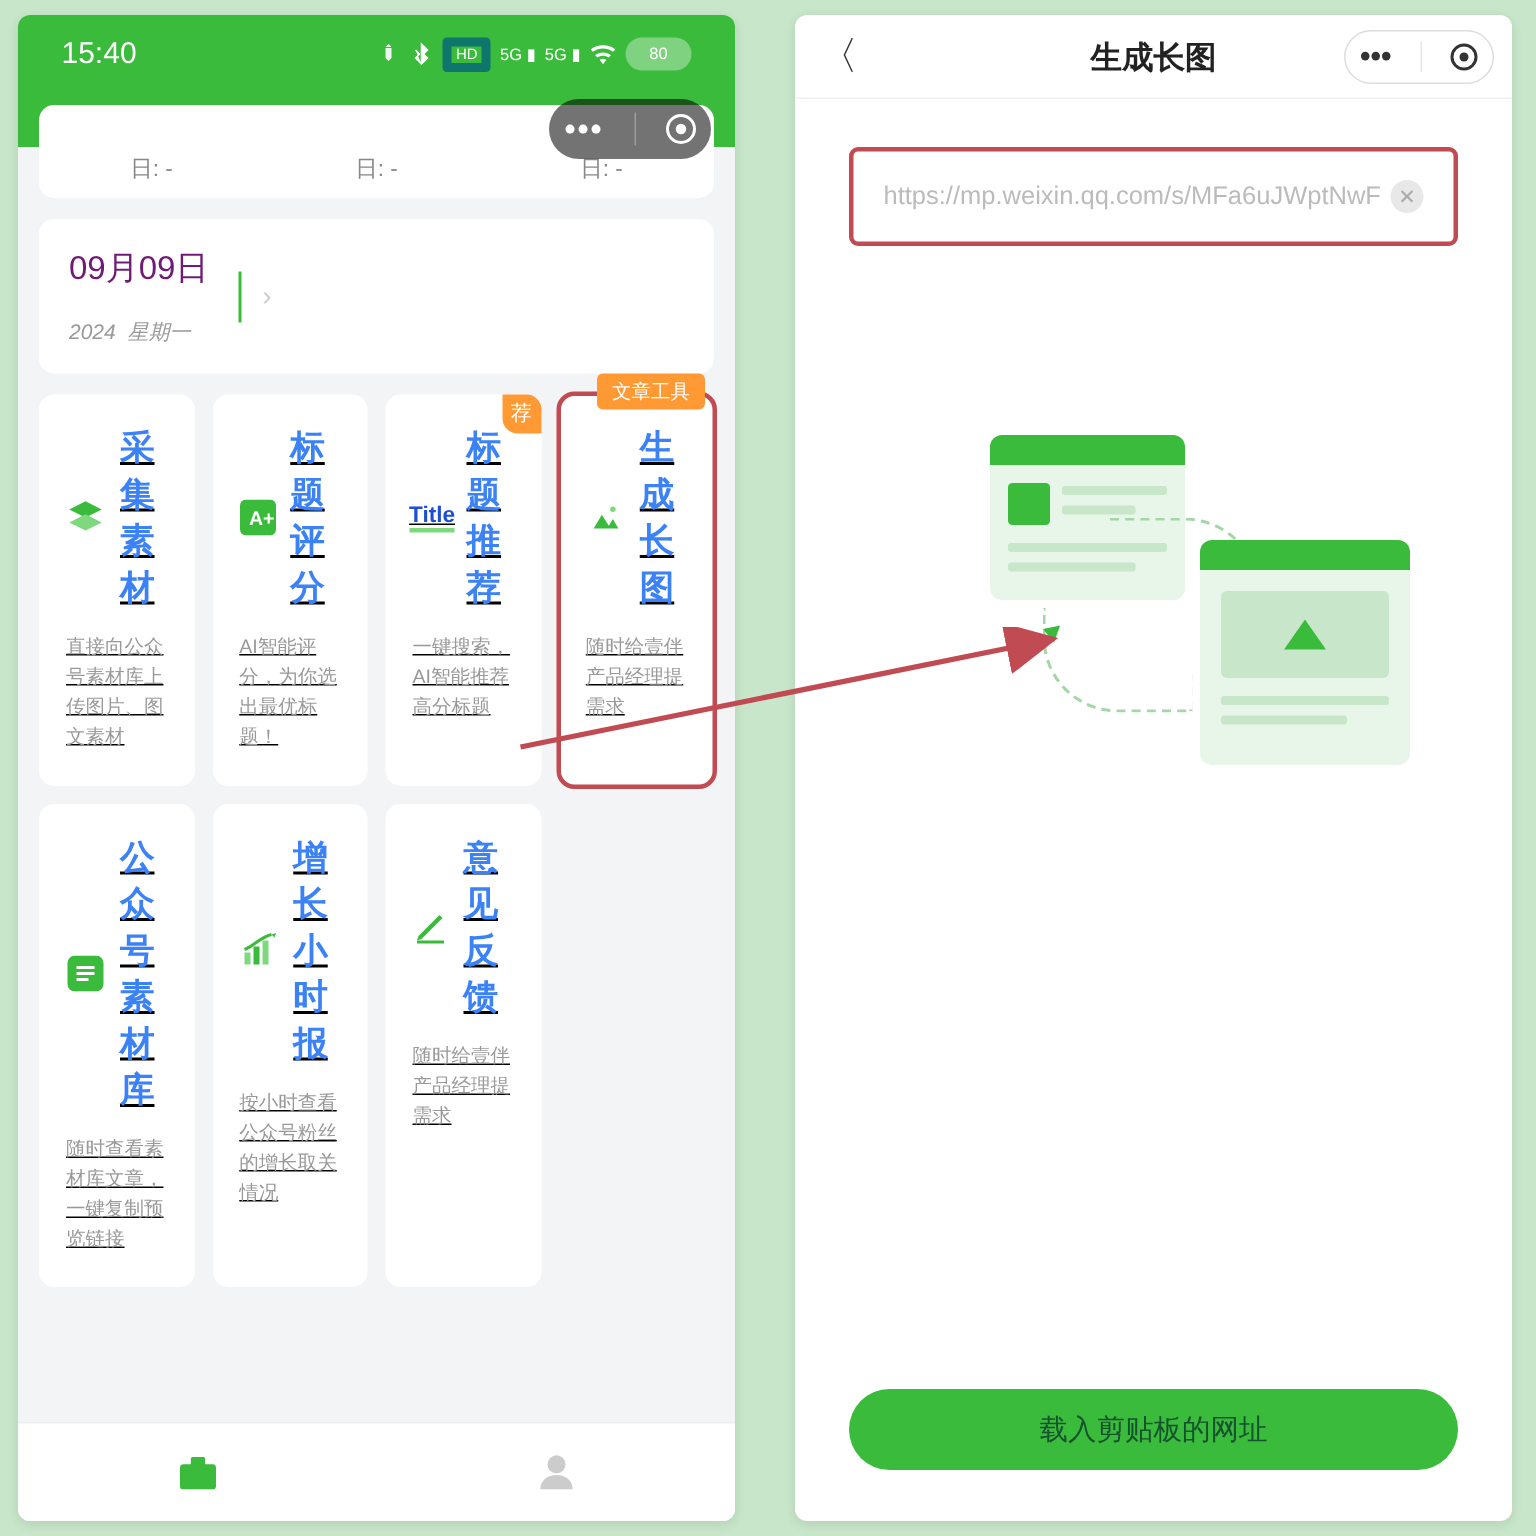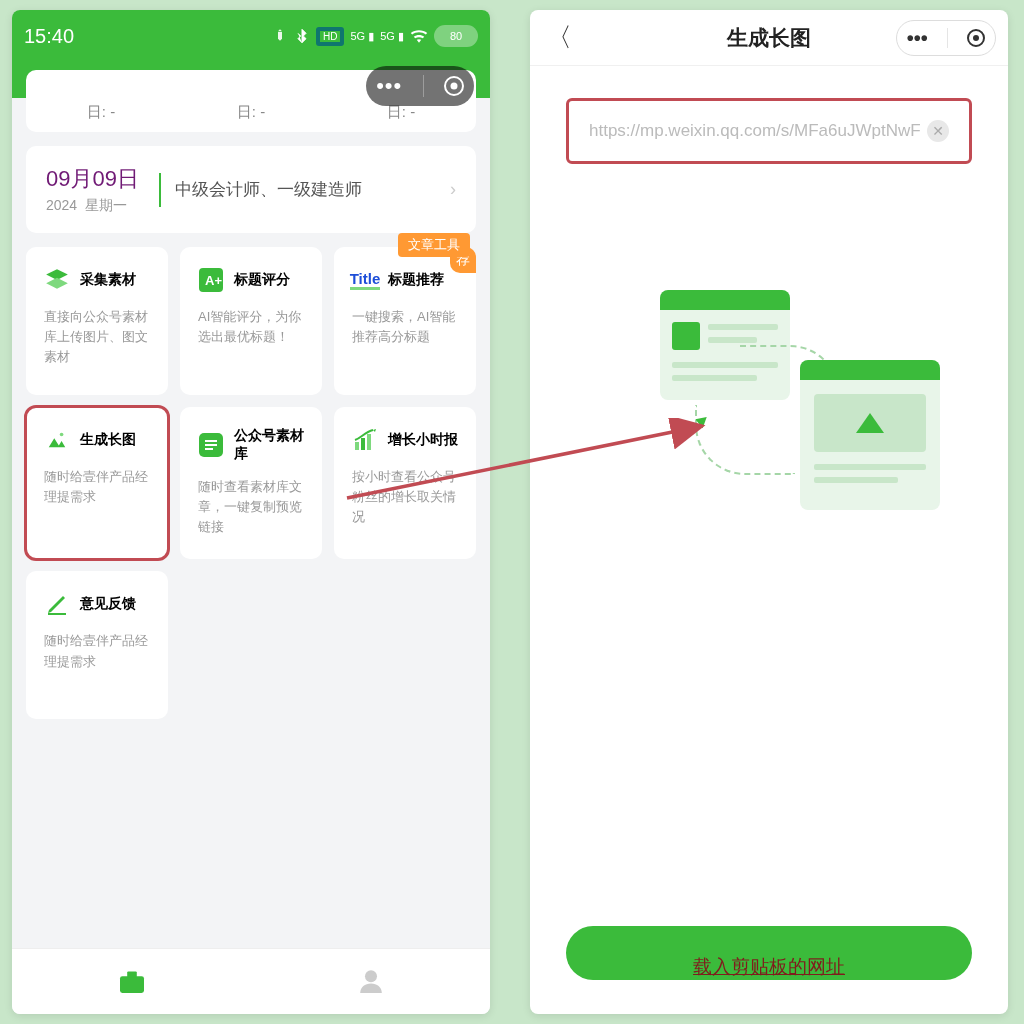--- a/index.html
+++ b/index.html
@@ -20,21 +20,21 @@
     box-shadow: 0 2px 8px rgba(0,0,0,0.1);
   }
   .phone-left { left: 12px; top: 10px; background: #f3f4f6; }
   .phone-right { left: 530px; top: 10px; }
 
   
   .statusbar {
     height: 52px;
     background: #3bbb3b;
     display: flex; align-items: center; justify-content: space-between;
-    padding: 0 12px; color: #fff; font-size: 20px; font-weight: 500;
+    padding: 0 29px; color: #fff; font-size: 20px; font-weight: 500;
   }
   .status-icons { display: flex; gap: 6px; align-items: center; }
   .battery-pill { width: 44px; height: 22px; border-radius: 11px; background: rgba(255,255,255,0.35); display: flex; align-items: center; padding: 0 3px; font-size: 11px; color:#fff; justify-content:center;}
   .capsule {
     position: absolute; top: 56px; right: 16px;
     width: 108px; height: 40px; border-radius: 20px;
     background: rgba(0,0,0,0.55);
     display: flex; align-items: center; justify-content: space-around;
     z-index: 5;
   }
@@ -48,41 +48,42 @@
     margin: -28px 14px 0; background: #fff; border-radius: 10px;
     height: 62px; display: flex; justify-content: space-around; align-items: flex-end;
     padding-bottom: 10px; font-size: 15px; color: #888;
   }
   .date-card {
     margin: 14px 14px 0; background: #fff; border-radius: 10px;
     padding: 18px 20px; display: flex; align-items: center;
   }
   .date-left { flex: 0 0 auto; padding-right: 20px; }
   .date-big { font-size: 22px; font-weight: 400; color: #701a75; }
-  .date-sub { font-size: 14px; color: #999; margin-top: 3px; }
+  .date-sub { font-size: 14px; color: #999; margin-top: 19px; font-style: italic; }
   .date-vbar { width: 2px; height: 34px; background: #3bbb3b; margin-right: 14px; }
   .date-text { font-size: 17px; color: #555; flex: 1; }
   .chev { color: #ccc; font-size: 18px; }
 
   .grid {
-    margin: 14px 14px 0; display: grid; grid-template-columns: 1fr 1fr 1fr; gap: 12px;
+    margin: 14px 14px 0; display: grid; grid-template-columns: 1fr 1fr 1fr 1fr; gap: 12px;
     position: relative;
+    text-decoration: underline;
   }
   .tag {
     position: absolute; top: -14px; right: 6px;
     background: #ff9933; color: #fff; font-size: 13px;
     padding: 3px 10px; border-radius: 4px; z-index: 2;
   }
   .cell {
     background: #fff; border-radius: 10px; padding: 20px 18px 22px;
     position: relative; min-height: 148px;
   }
   .cell-head { display: flex; align-items: center; gap: 10px; margin-bottom: 14px; }
   .cell-icon { width: 26px; height: 26px; display: flex; align-items: center; justify-content: center; }
-  .cell-title { font-size: 14px; font-weight: 600; color: #000000; }
+  .cell-title { font-size: 23px; font-weight: 600; color: #3b82f6; }
   .cell-desc { font-size: 13px; color: #999; line-height: 1.55; }
   .badge-hot {
     position: absolute; top: 0; right: 0;
     width: 26px; height: 26px; background: #ff9933;
     border-top-right-radius: 10px; border-bottom-left-radius: 10px;
     color:#fff;font-size:14px;display:flex;align-items:center;justify-content:center;
   }
   .cell.highlight { outline: 3px solid #c14b53; outline-offset: -1px; }
 
   .bottom-nav {
@@ -134,21 +135,21 @@
   .card-b .mtn { width:0;height:0;border-left:14px solid transparent;border-right:14px solid transparent;border-bottom:20px solid #3bbb3b; }
   .card-b .lines3 { position:absolute; left:14px; top:84px; right:14px; }
   .card-b .lines3 div { height:6px;background:#c8e6c9;margin-bottom:7px;border-radius:2px; }
   .dash-arrow { position:absolute; left:100px; top:55px; width:100px; height:90px; border: 2px dashed #a5d6a7; border-left:none;border-bottom:none; border-radius: 0 50px 0 0; }
   .dash-arrow2 { position:absolute; left:55px; top:115px; width:100px; height:70px; border: 2px dashed #a5d6a7; border-right:none;border-top:none; border-radius: 0 0 0 50px; }
   .tri { position:absolute;width:0;height:0;border-top:6px solid transparent;border-bottom:6px solid transparent;border-left:10px solid #3bbb3b; }
 
   .cta {
     position: absolute; bottom: 34px; left: 36px; right: 36px;
     height: 54px; background: #3bbb3b; border-radius: 27px;
-    color: #7f1d1d; font-size: 19px; display: flex; align-items: flex-end; justify-content: center; text-decoration: underline;
+    color: #14532d; font-size: 19px; display: flex; align-items: center; justify-content: center;
   }
 
   .arrow-annot {
     position: absolute; z-index: 50;
     left: 342px; top: 418px;
     pointer-events: none;
   }
 </style>
 </head>
 <body>
@@ -156,21 +157,21 @@
 <div class="phone phone-left">
   <div class="statusbar">
     <span>15:40</span>
     <div class="status-icons">
       <svg width="16" height="16" viewBox="0 0 24 24">
           <path fill="#fff" d="M12 2l3 3h-6z M9 6h6v10l-3 3-3-3z" opacity="0.9"></path>
         </svg>
       <svg width="16" height="16" viewBox="0 0 24 24">
           <path fill="#fff" d="M12 2v20l6-6-4-4 4-4-6-6zm0 20l-6-6 4-4-4-4" stroke="#fff" stroke-width="1.5"></path>
         </svg>
-      <span style="font-size:10px;border:4px solid #0f766e;border-radius:3px;padding:0 3px">HD</span>
+      <span style="font-size:10px;border:6px solid #0f766e;border-radius:3px;padding:0 3px">HD</span>
       <span style="font-size:11px">5G ▮</span>
       <span style="font-size:11px">5G ▮</span>
       <svg width="18" height="14" viewBox="0 0 24 18">
           <path fill="#fff" d="M12 18l-3-4c2-1 4-1 6 0zM5 10c4-3 10-3 14 0l-2 2c-3-2-7-2-10 0zM1 5c6-5 16-5 22 0l-2 2c-5-4-13-4-18 0z"></path>
         </svg>
       <div class="battery-pill">
           <span>80</span>
         </div>
     </div>
   </div>
@@ -188,21 +189,20 @@
   </div>
 
   <div class="date-card">
     <div class="date-left">
       <div class="date-big">09月09日</div>
       <div class="date-sub">
         <span>2024</span>&nbsp;&nbsp;<span>星期一</span>
       </div>
     </div>
     <div class="date-vbar"></div>
-    <div class="date-text">中级会计师、一级建造师</div>
     <div class="chev">›</div>
   </div>
 
   <div class="grid">
     <div class="tag">文章工具</div>
 
     <div class="cell">
       <div class="cell-head">
         <span class="cell-icon">
             <svg viewBox="0 0 24 24" width="26" height="26">

